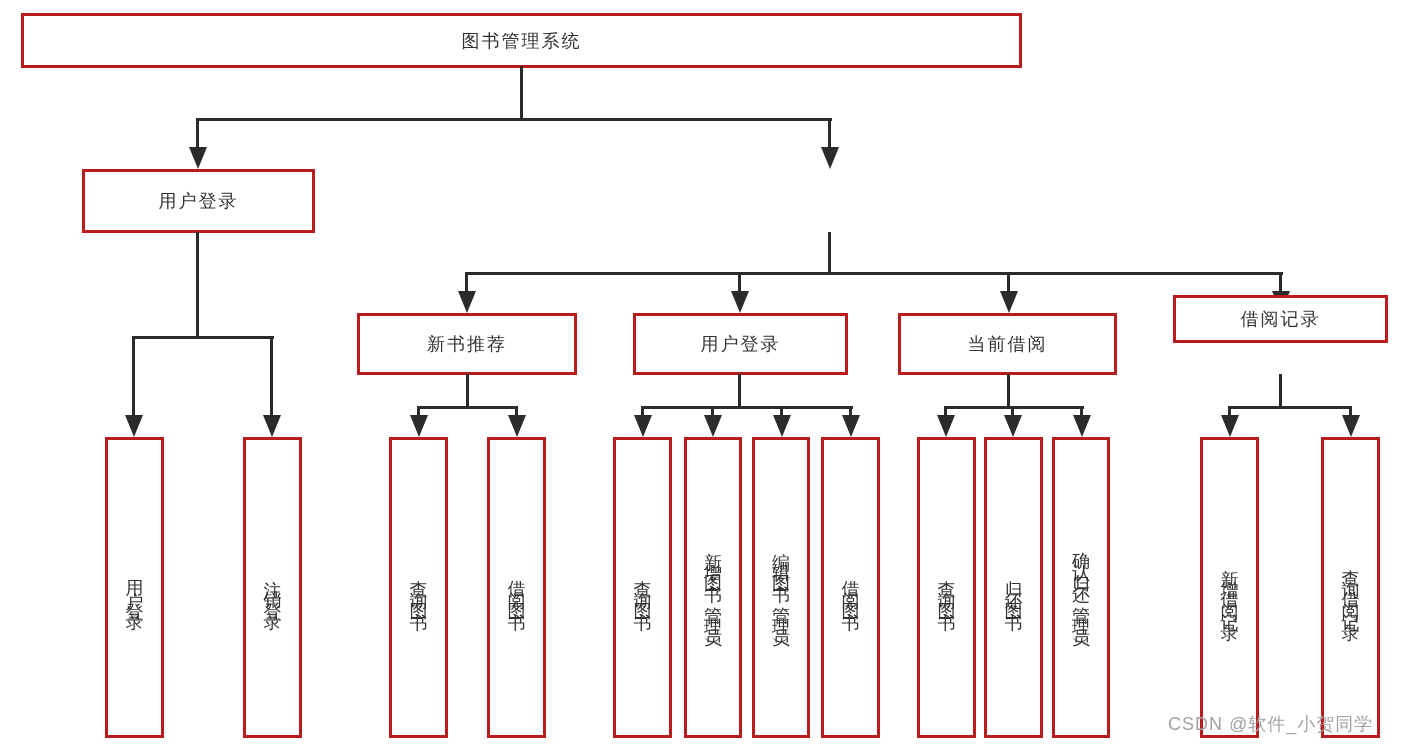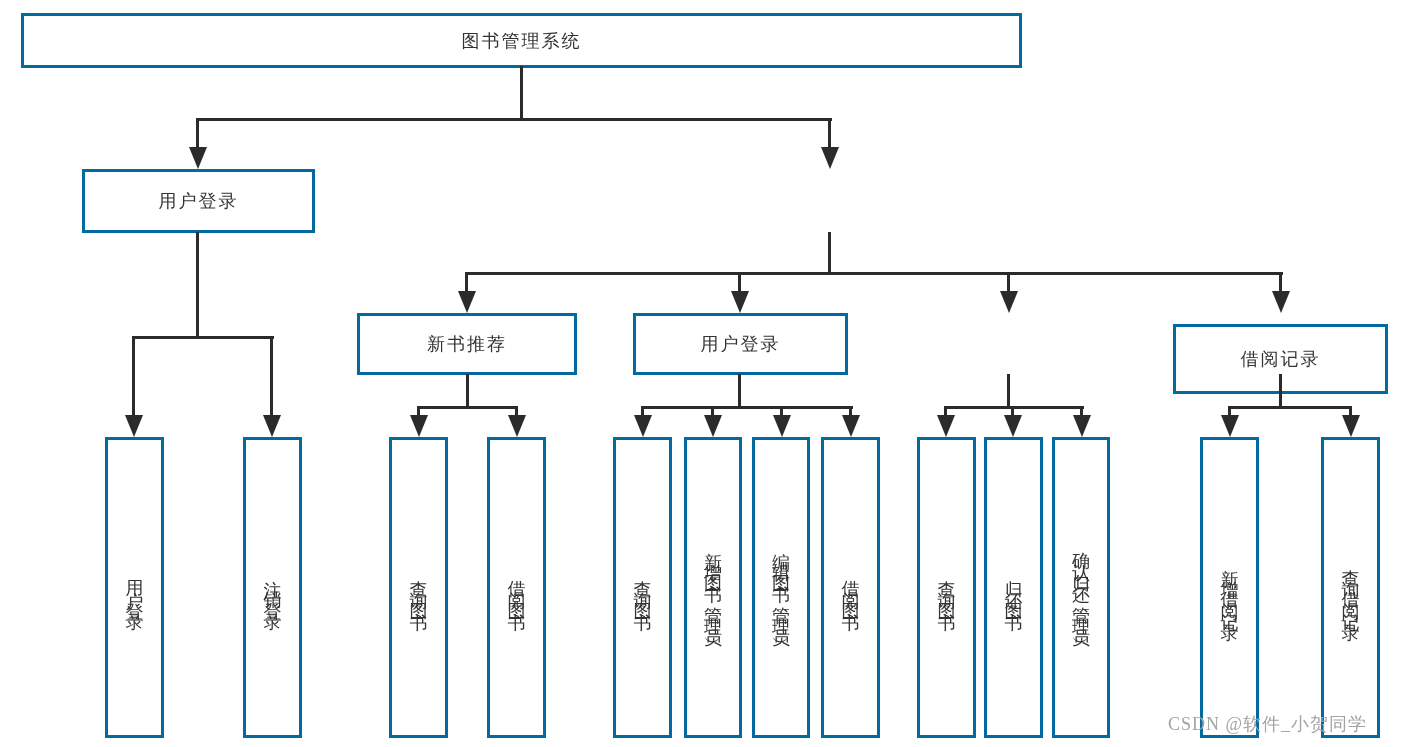--- a/index.html
+++ b/index.html
@@ -1,39 +1,39 @@
 <!DOCTYPE html>
 <html><head>
 <meta charset="utf-8">
 <style>
   html,body{margin:0;padding:0;background:#ffffff;}
   .stage{
     position:relative;width:1405px;height:747px;background:#ffffff;overflow:hidden;
     font-family:"Liberation Sans","DejaVu Sans",sans-serif;color:#333333;
   }
   .box{
-    position:absolute;box-sizing:border-box;border:3px solid #0369a1;background:#ffffff;
+    position:absolute;box-sizing:border-box;border:3px solid #b91c1c;background:#ffffff;
     display:flex;align-items:center;justify-content:center;
     font-size:18px;letter-spacing:2px;color:#333333;white-space:nowrap;
   }
   .vbox{
     writing-mode:vertical-rl;text-orientation:mixed;
     font-size:18px;letter-spacing:11px;line-height:1;
   }
   .hline,.vline{position:absolute;background:#2b2b2b;}
   .hline{height:3px;}
   .vline{width:3px;}
   .tri{
     position:absolute;width:0;height:0;
     border-left:9px solid transparent;border-right:9px solid transparent;
     border-top:22px solid #2b2b2b;
   }
   .watermark{
     position:absolute;left:1168px;top:712px;z-index:10;
-    font-size:18px;color:#a3a3a3;letter-spacing:1px;white-space:nowrap;font-family:Liberation Serif, serif;
+    font-size:18px;color:#a3a3a3;letter-spacing:1px;white-space:nowrap;
   }
 </style>
 </head>
 <body>
 
 <div class="stage">
 
   <div class="box" style="left:21px;top:13px;width:1001px;height:55px;">图书管理系统</div>
 
   <div class="vline" style="left:520px;top:66px;height:54px;"></div>
@@ -58,21 +58,22 @@
   <div class="tri" style="left:458px;top:291px;"></div>
   <div class="vline" style="left:738px;top:272px;height:21px;"></div>
   <div class="tri" style="left:731px;top:291px;"></div>
   <div class="vline" style="left:1007px;top:272px;height:21px;"></div>
   <div class="tri" style="left:1000px;top:291px;"></div>
   <div class="vline" style="left:1279px;top:272px;height:21px;"></div>
   <div class="tri" style="left:1272px;top:291px;"></div>
 
   <div class="box" style="left:357px;top:313px;width:220px;height:62px;text-align:right;">新书推荐</div>
   <div class="box" style="left:633px;top:313px;width:215px;height:62px;">用户登录</div>
-  <div class="box" style="left:1173px;top:324px;width:215px;height:70px;">借阅记录</div>
+  <div class="box" style="left:898px;top:313px;width:219px;height:62px;">当前借阅</div>
+  <div class="box" style="left:1173px;top:295px;width:215px;height:48px;">借阅记录</div>
 
   <div class="vline" style="left:466px;top:374px;height:34px;"></div>
   <div class="hline" style="left:417px;top:406px;width:101px;"></div>
   <div class="vline" style="left:417px;top:406px;height:11px;"></div>
   <div class="tri" style="left:410px;top:415px;"></div>
   <div class="vline" style="left:515px;top:406px;height:11px;"></div>
   <div class="tri" style="left:508px;top:415px;"></div>
 
   <div class="vline" style="left:738px;top:374px;height:34px;"></div>
   <div class="hline" style="left:641px;top:406px;width:212px;"></div>

